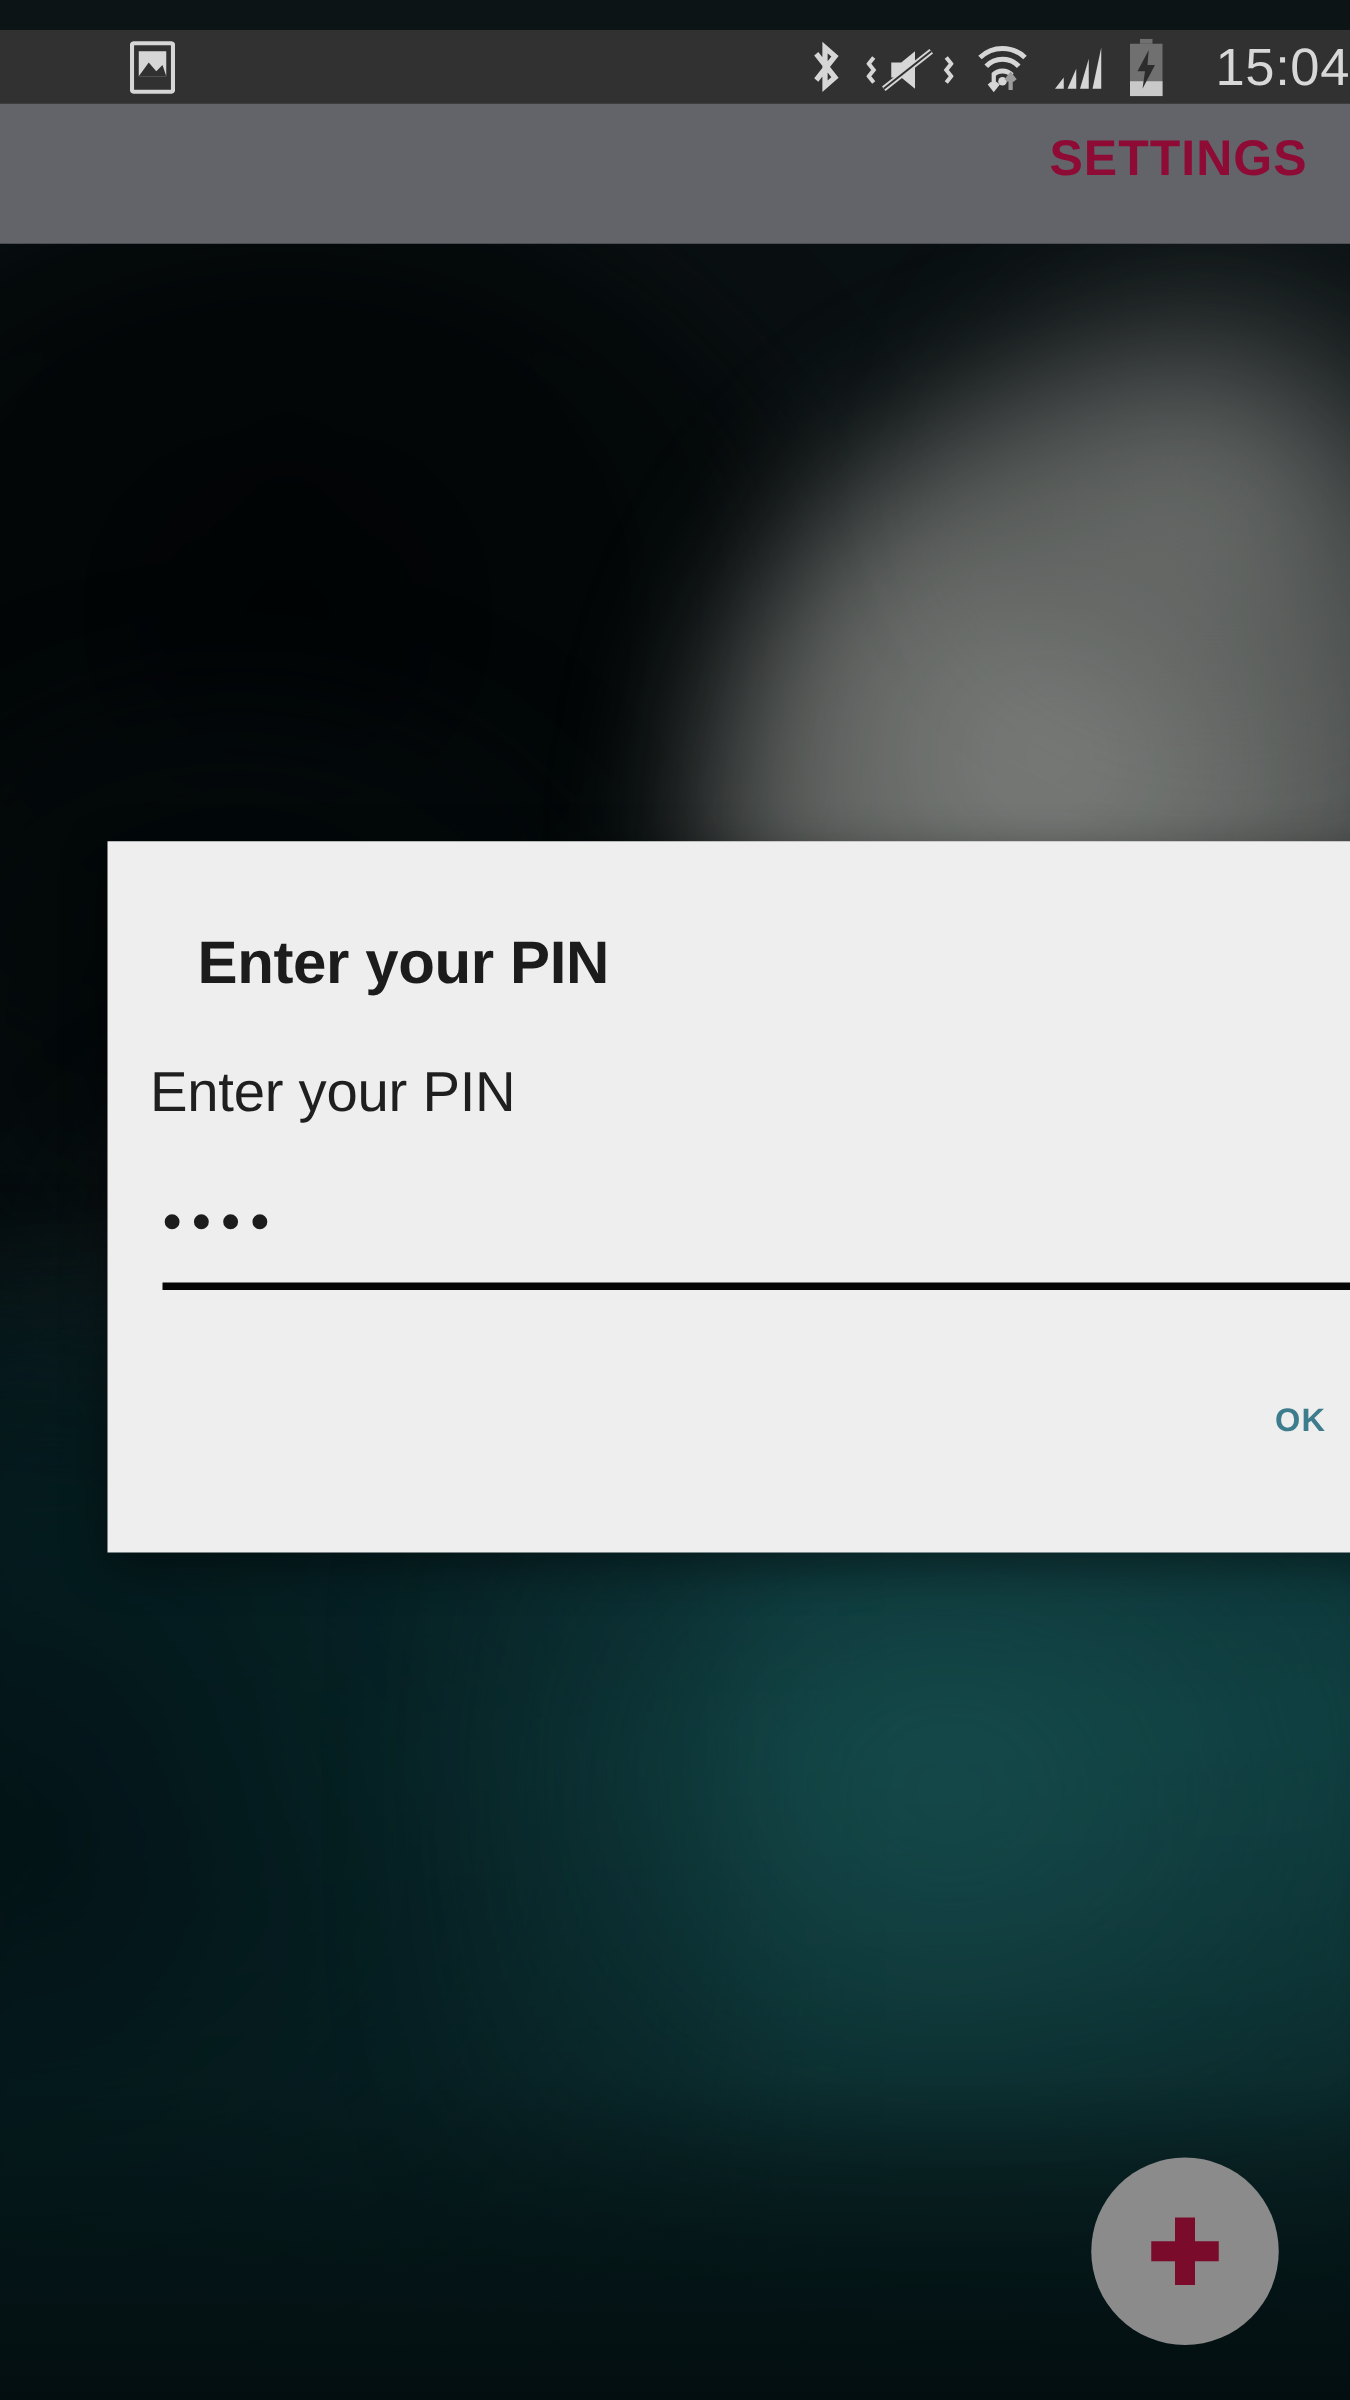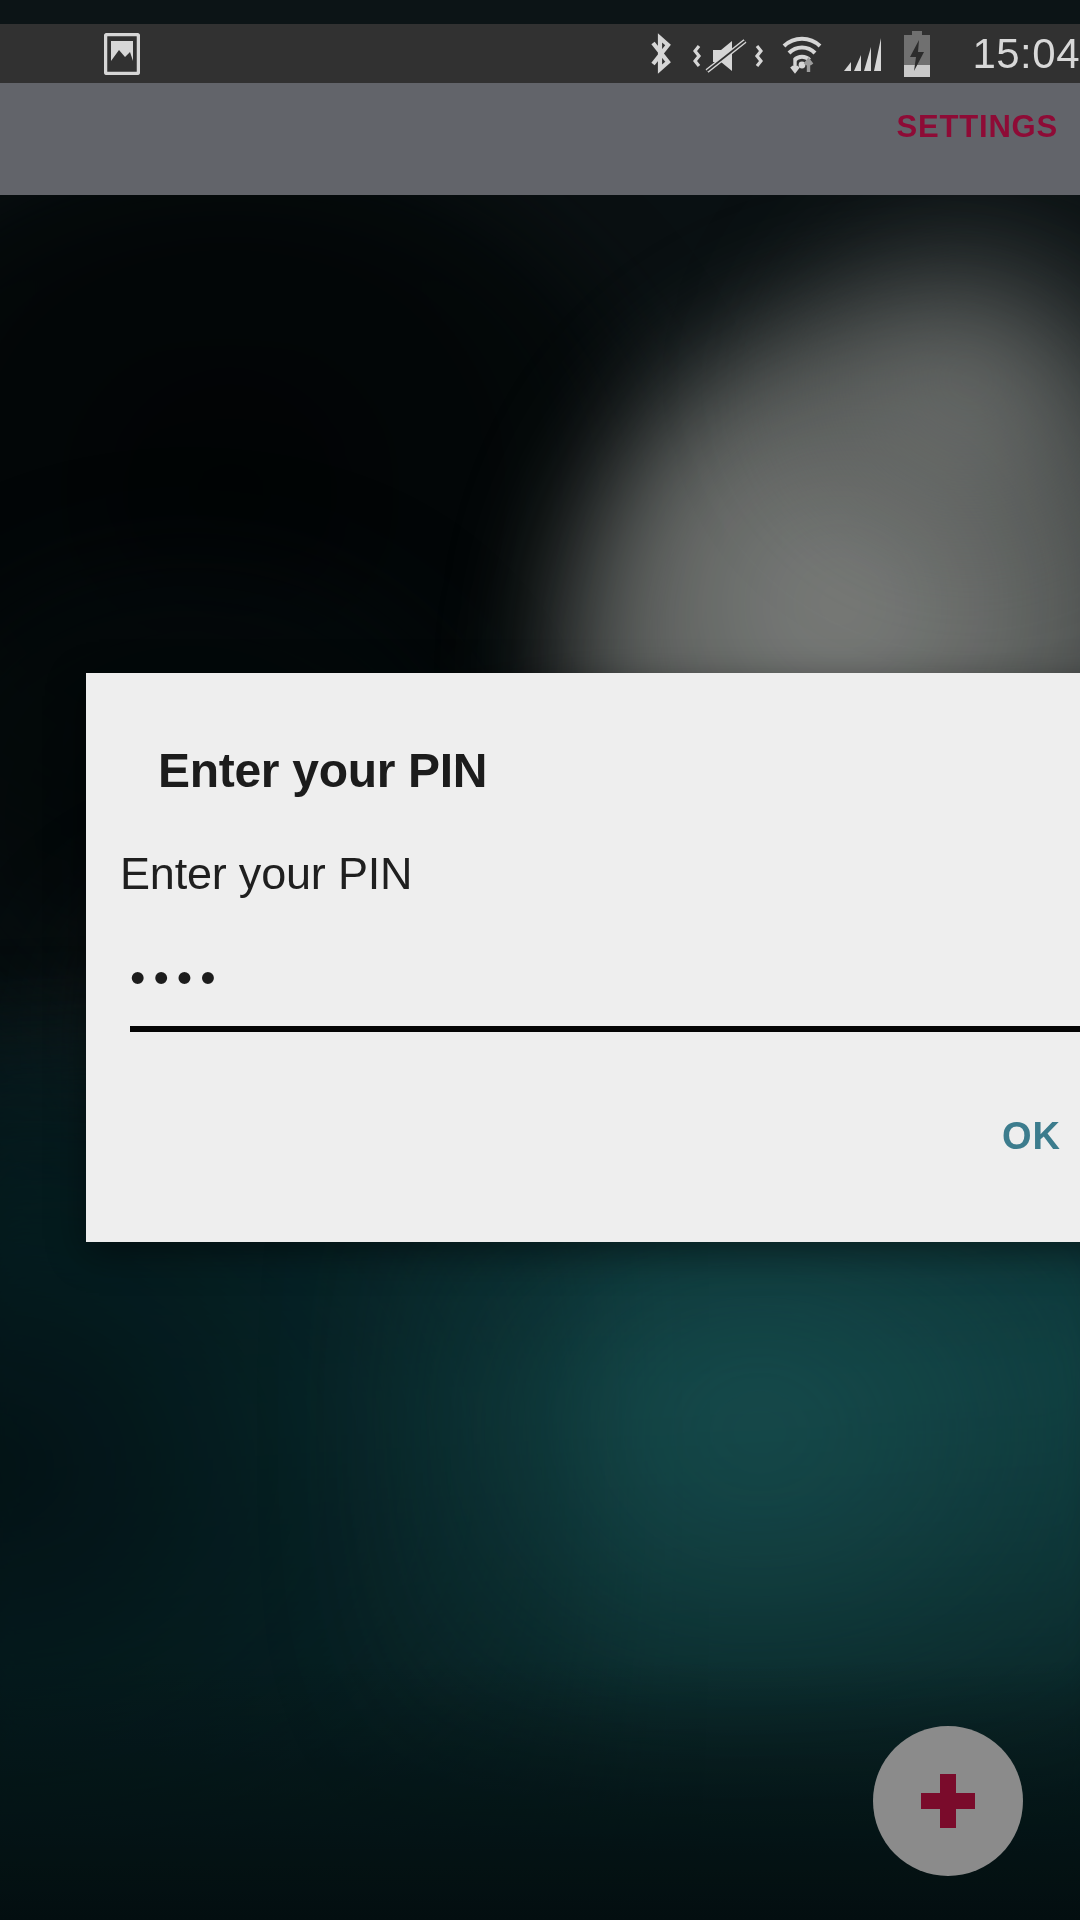--- a/index.html
+++ b/index.html
@@ -146,23 +146,23 @@
     position: absolute;
     left: 0; right: 0;
     text-align: center;
     color: #000000;
     font-size: 50px;
     font-weight: bold;
     letter-spacing: -0.5px;
   }
   #settings-action {
     position: absolute;
-    right: 22px;
+    right: 34px;
     color: #8e0b36;
-    font-size: 31px;
+    font-size: 40px;
     font-weight: bold;
     letter-spacing: 0.8px;
   }
 
   
   #scrim {
     position: absolute;
     left: 0; top: 195px;
     width: 1080px; height: 1725px;
     background: rgba(0,0,0,0.18);
@@ -238,21 +238,21 @@
   }
   #dialog-actions {
     height: 196px;
     display: flex;
     align-items: center;
     justify-content: flex-end;
     padding-right: 78px;
   }
   #ok-button {
     color: #3c7c8d;
-    font-size: 38px;
+    font-size: 26px;
     font-weight: bold;
     letter-spacing: 1px;
     background: none;
     border: none;
     font-family: "Liberation Sans", sans-serif;
   }
 </style>
 </head>
 <body>
 

